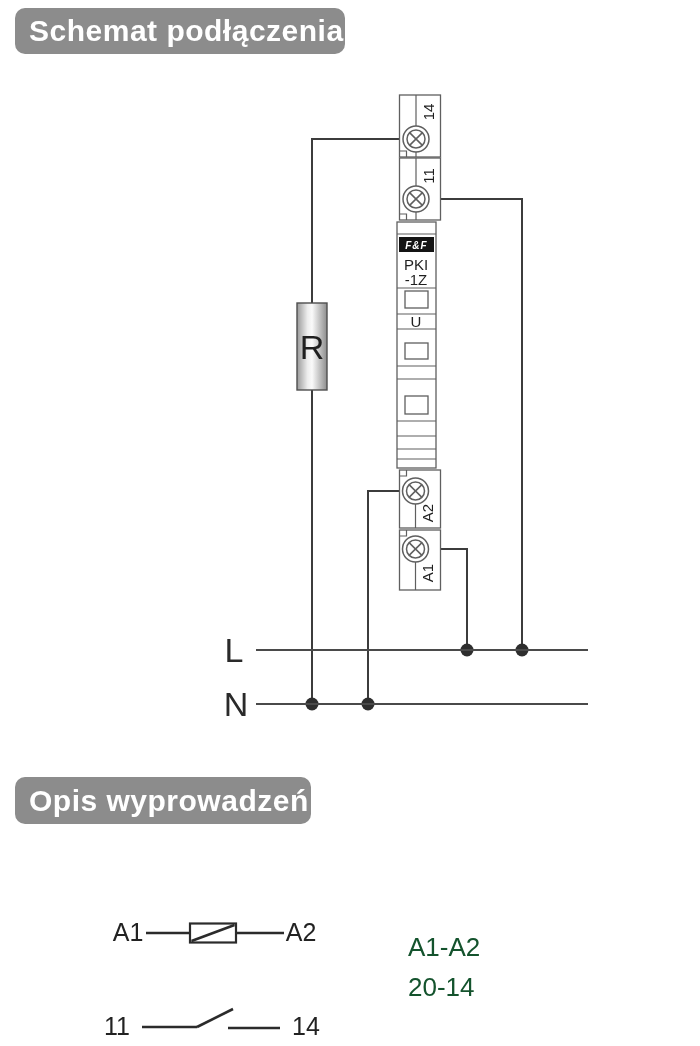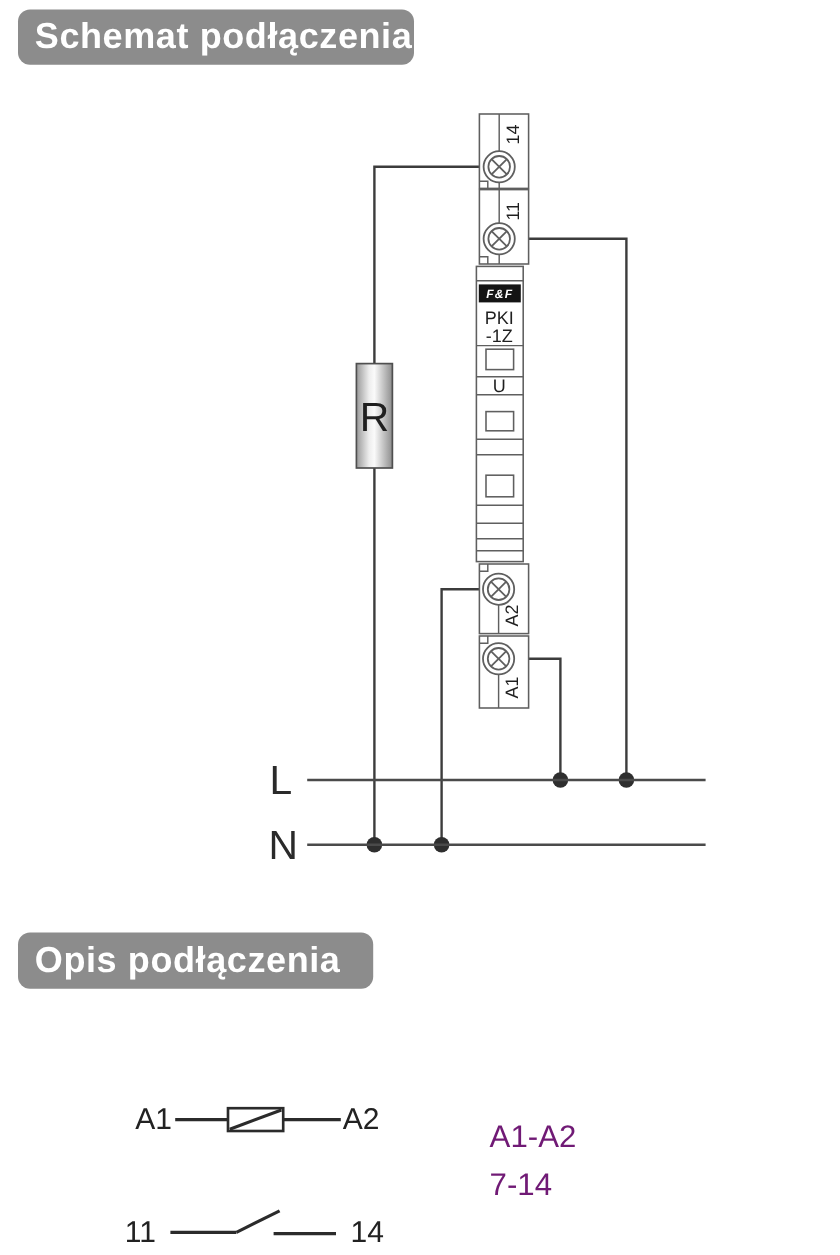--- a/index.html
+++ b/index.html
@@ -26,21 +26,21 @@
   .screw-outer{fill:#ffffff;}
   .term-label{font-size:15px;fill:#1f1f1f;}
   .mod-label{font-size:15px;fill:#1f1f1f;}
   .big-label{font-size:34px;fill:#2a2a2a;}
   .sym-line{stroke:#2b2b2b;stroke-width:2.6;fill:none;}
   .sym-label{font-size:25px;fill:#222222;}
   .r-label{font-size:34px;fill:#1f1f1f;}
   .brand-text{font-size:10px;font-weight:bold;font-style:italic;fill:#ffffff;letter-spacing:1px;}
 
   #legend{
-    position:absolute;left:408px;top:927px;font-size:26px;color:#701a75;
+    position:absolute;left:408px;top:927px;font-size:26px;color:#14532d;
   }
   .legend-row{display:flex;height:40px;line-height:40px;white-space:nowrap;}
   .legend-pins{width:92px;flex:none;}
 </style>
 </head>
 <body>
 
 <div id="page">
 
   <div id="header-connection" class="section-header">Schemat podłączenia</div>
@@ -170,21 +170,21 @@
           <circle class="screw-outer" cx="415.5" cy="549" r="13"></circle>
           <circle cx="415.5" cy="549" r="9"></circle>
           <line x1="409.1" y1="542.6" x2="421.9" y2="555.4"></line>
           <line x1="421.9" y1="542.6" x2="409.1" y2="555.4"></line>
         </g>
         <text class="term-label" x="427" y="573" text-anchor="middle" dominant-baseline="central" transform="rotate(-90 427 573)">A1</text>
       </g>
     </g>
   </svg>
 
-  <div id="header-pinout" class="section-header">Opis podłączenia</div>
+  <div id="header-pinout" class="section-header">Opis wyprowadzeń</div>
 
   <svg id="pinout-diagram" style="left:60px;top:880px;" width="300" height="166" viewBox="60 880 300 166">
 
     <g>
       <text class="sym-label" x="128" y="941" text-anchor="middle">A1</text>
       <line class="sym-line" x1="146" y1="933" x2="190" y2="933"></line>
       <rect x="190" y="923.5" width="46" height="19" fill="#ffffff" stroke="#2b2b2b" stroke-width="2.2"></rect>
       <line class="sym-line" x1="191.5" y1="941" x2="234.5" y2="925" stroke-width="2.2"></line>
       <line class="sym-line" x1="236" y1="933" x2="284" y2="933"></line>
       <text class="sym-label" x="301" y="941" text-anchor="middle">A2</text>
@@ -197,17 +197,17 @@
       <line class="sym-line" x1="228" y1="1028" x2="280" y2="1028"></line>
       <text class="sym-label" x="306" y="1035" text-anchor="middle">14</text>
     </g>
   </svg>
 
   <div id="legend">
     <div class="legend-row">
       <span class="legend-pins">A1-A2</span>
     </div>
     <div class="legend-row">
-      <span class="legend-pins">7-14</span>
+      <span class="legend-pins">20-14</span>
     </div>
   </div>
 
 </div>
 
 </body></html>

